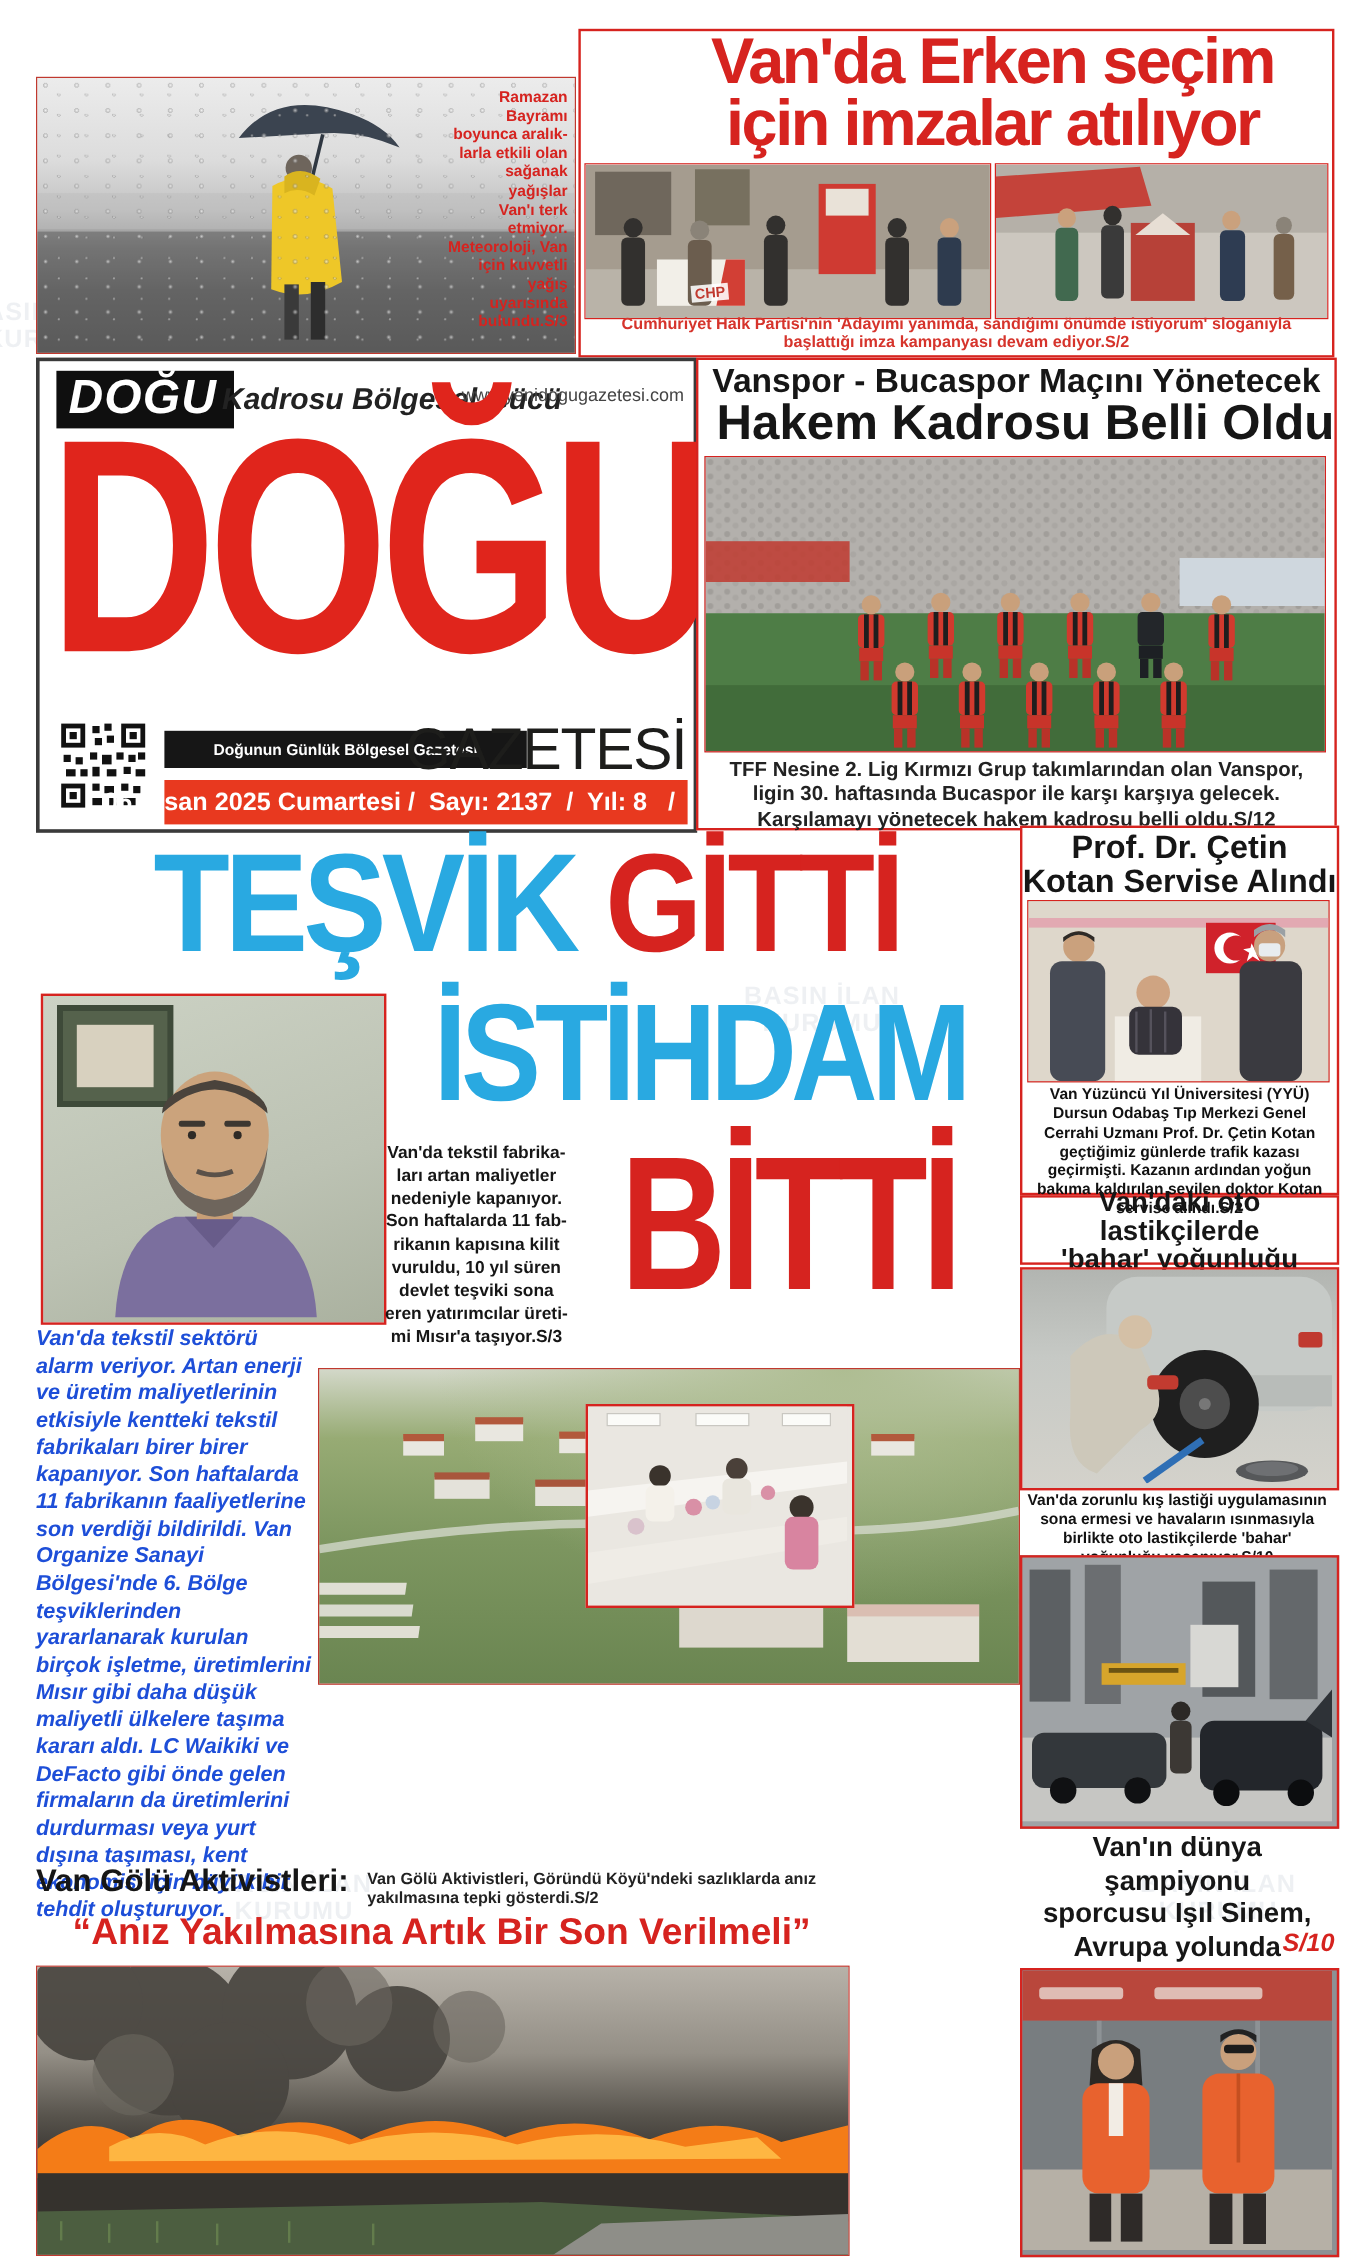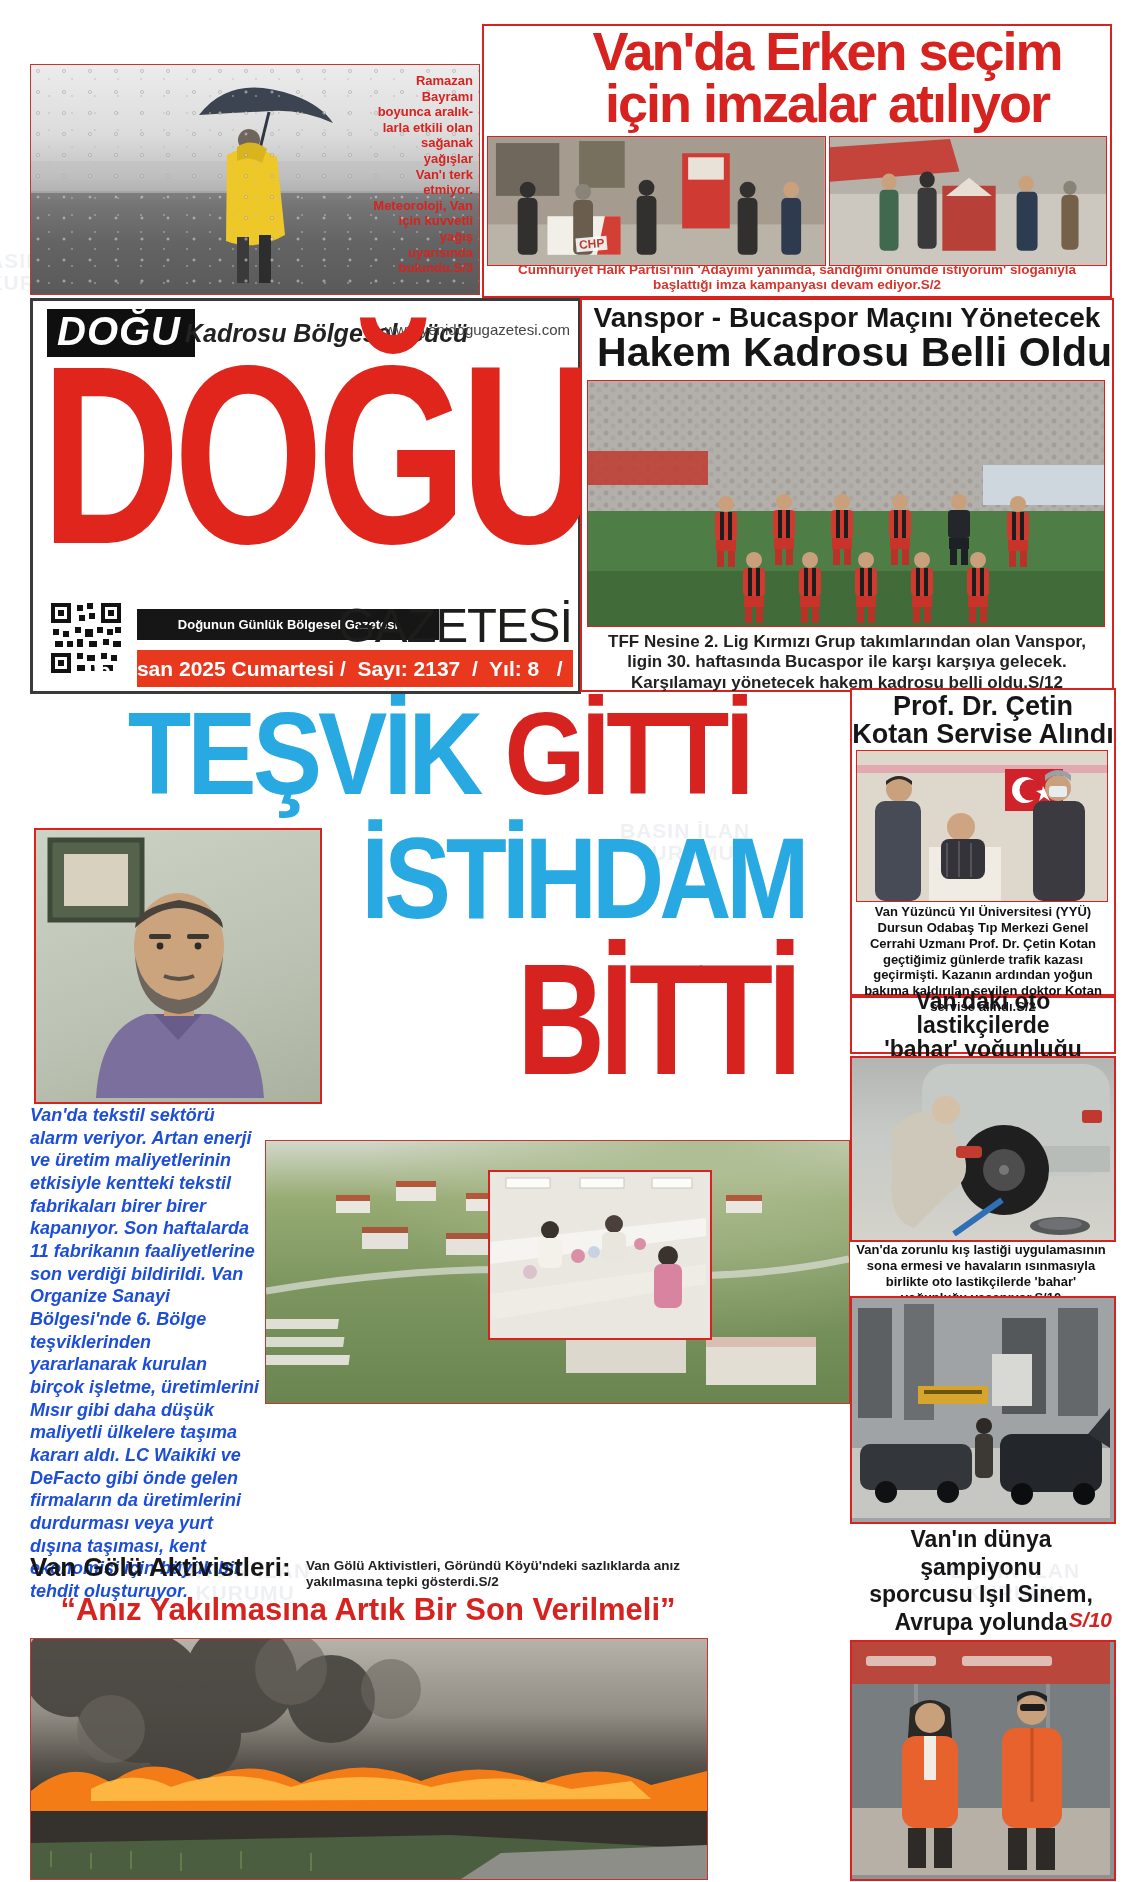--- a/index.html
+++ b/index.html
@@ -318,20 +318,29 @@
       <rect x="113" y="104" width="22" height="5" rx="2" fill="#3c3731"></rect>
       <rect x="151" y="104" width="22" height="5" rx="2" fill="#3c3731"></rect>
       <circle cx="124" cy="116" r="3.4" fill="#2e2a26"></circle>
         <circle cx="162" cy="116" r="3.4" fill="#2e2a26"></circle>
       <path d="M128 146 Q143 152 158 146" stroke="#5a5149" stroke-width="4" fill="none"></path>
     </svg>
   </div>
 
   <div class="abs istihdam">İSTİHDAM</div>
   <div class="abs bitti">BİTTİ</div>
+  <div class="abs deck pre">Van'da tekstil fabrika-
+ları artan maliyetler
+nedeniyle kapanıyor.
+Son haftalarda 11 fab-
+rikanın kapısına kilit
+vuruldu, 10 yıl süren
+devlet teşviki sona
+eren yatırımcılar üreti-
+mi Mısır'a taşıyor.S/3</div>
   <div class="abs body-italic">Van'da tekstil sektörü alarm veriyor. Artan enerji ve üretim maliyetlerinin etkisiyle kentteki tekstil fabrikaları birer birer kapanıyor. Son haftalarda 11 fabrikanın faaliyetlerine son verdiği bildirildi. Van Organize Sanayi Bölgesi'nde 6. Bölge teşviklerinden yararlanarak kurulan birçok işletme, üretimlerini Mısır gibi daha düşük maliyetli ülkelere taşıma kararı aldı. LC Waikiki ve DeFacto gibi önde gelen firmaların da üretimlerini durdurması veya yurt dışına taşıması, kent ekonomisi için büyük bir tehdit oluşturuyor.</div>
 
   <div class="photo aerial">
     <svg width="583" height="262" viewBox="0 0 583 262" preserveAspectRatio="none">
       <path d="M0 150 Q180 120 330 132 Q470 142 583 118" stroke="#d8dcd2" stroke-width="7" fill="none" opacity=".75"></path>
       <g>
         <rect x="70" y="58" width="34" height="14" fill="#e9e7e0"></rect>
           <rect x="70" y="54" width="34" height="6" fill="#b2593c"></rect>
         <rect x="130" y="44" width="40" height="16" fill="#e9e7e0"></rect>
           <rect x="130" y="40" width="40" height="6" fill="#b2593c"></rect>

